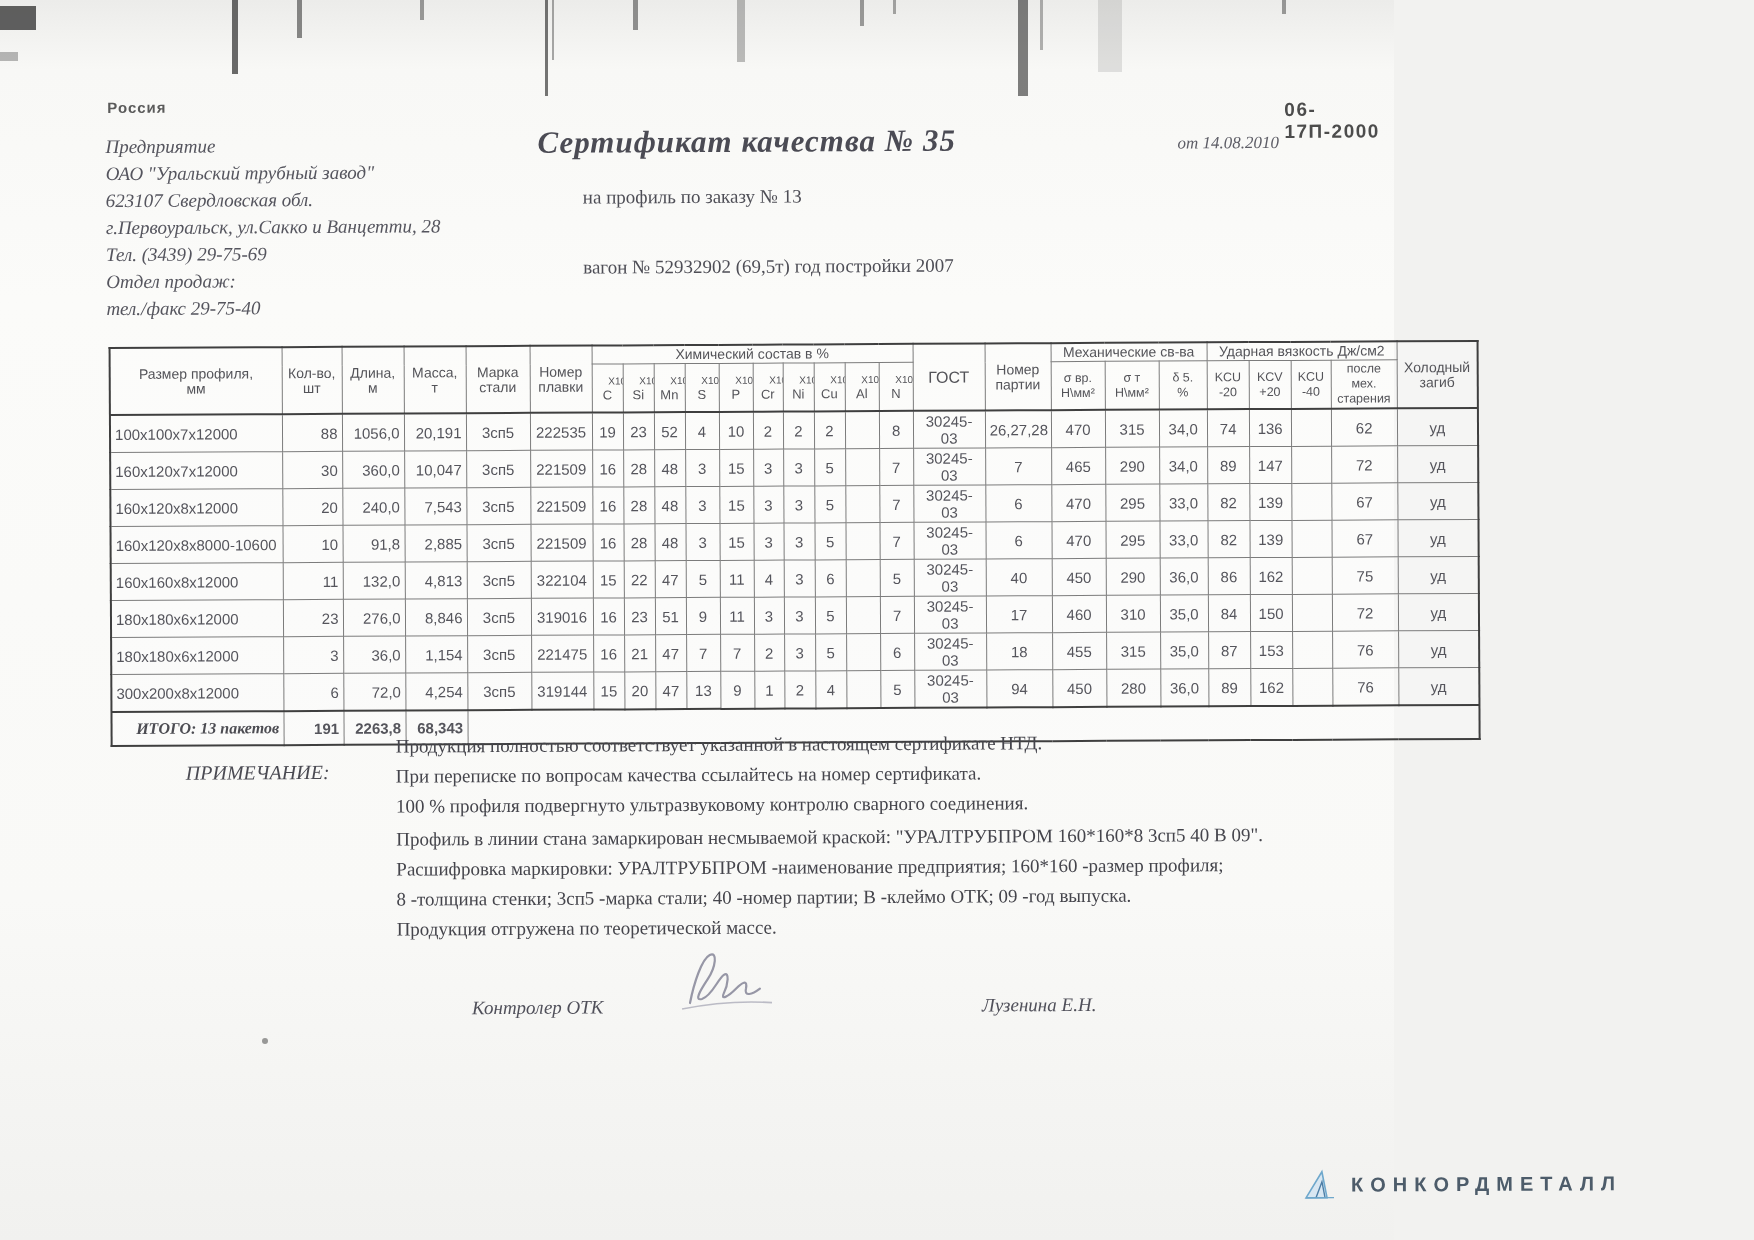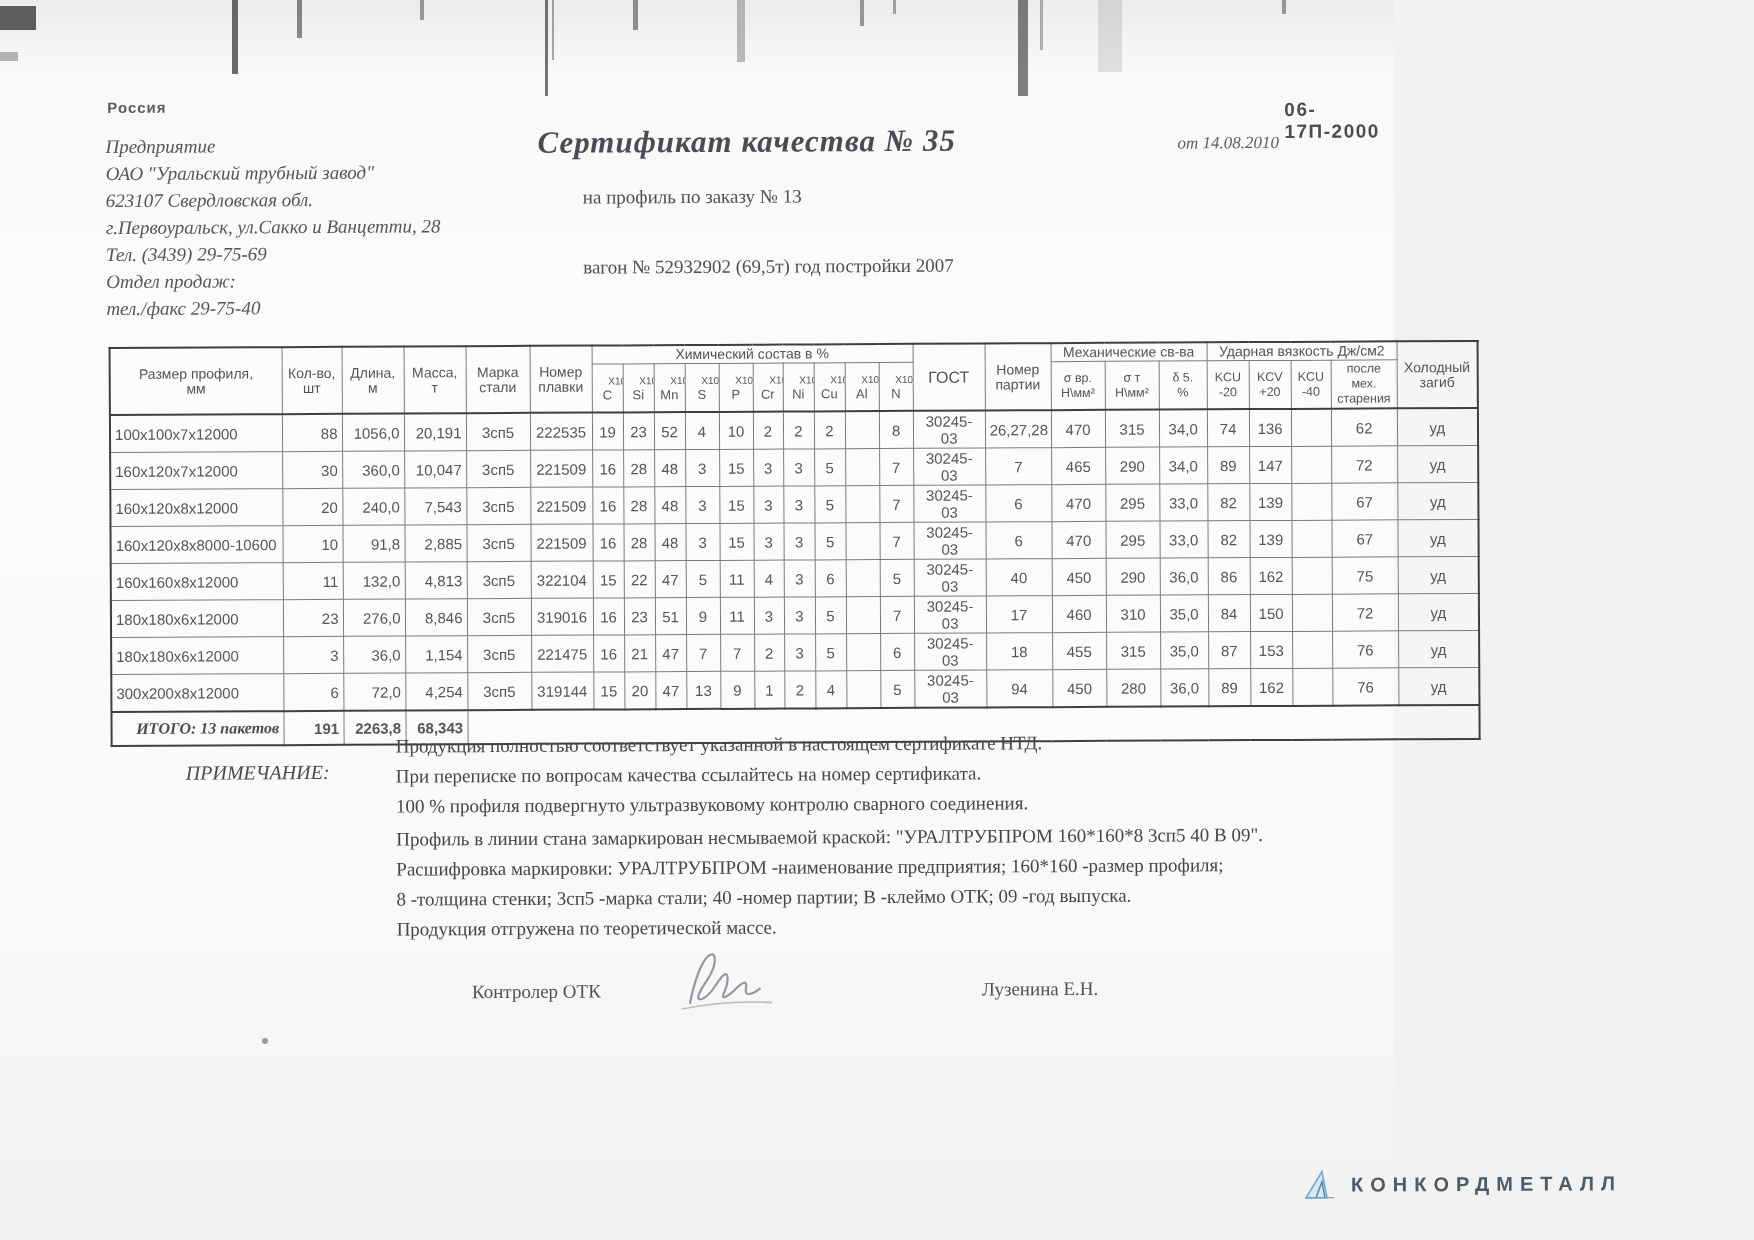--- a/index.html
+++ b/index.html
@@ -46,21 +46,21 @@
   td.al-l{text-align:left;}
   td.al-r{text-align:right;}
   td.al-c{text-align:center;}
   tr.total-row{border-top:2px solid #3f3f3f;}
   tr.total-row td{height:32px;font-weight:bold;}
   td.total-label{font-family:"Liberation Serif",serif;font-style:italic;font-size:16px;text-align:right;color:#4c4c52;}
   td.total-empty{border-right:2px solid #3f3f3f;}
   
   .note-label{font-family:"Liberation Serif",serif;font-style:italic;font-size:20px;color:#4a4a52;}
   .notes div{font-family:"Liberation Serif",serif;font-size:19px;line-height:30px;color:#45454c;}
-  .sig-label{font-family:"Liberation Serif",serif;font-size:19px;color:#50505a;}
+  .sig-label{font-family:"Liberation Serif",serif;font-style:italic;font-size:19px;color:#50505a;margin-top:16px;}
   
   .logo-text{font-size:20px;font-weight:bold;letter-spacing:7px;color:#4d5c6a;}
 </style>
 </head>
 <body>
 
 <div class="sheet">
 
   <div class="mark" style="left:0;top:6px;width:36px;height:24px;opacity:.8;"></div>
   <div class="mark" style="left:0;top:52px;width:18px;height:9px;opacity:.35;"></div>

